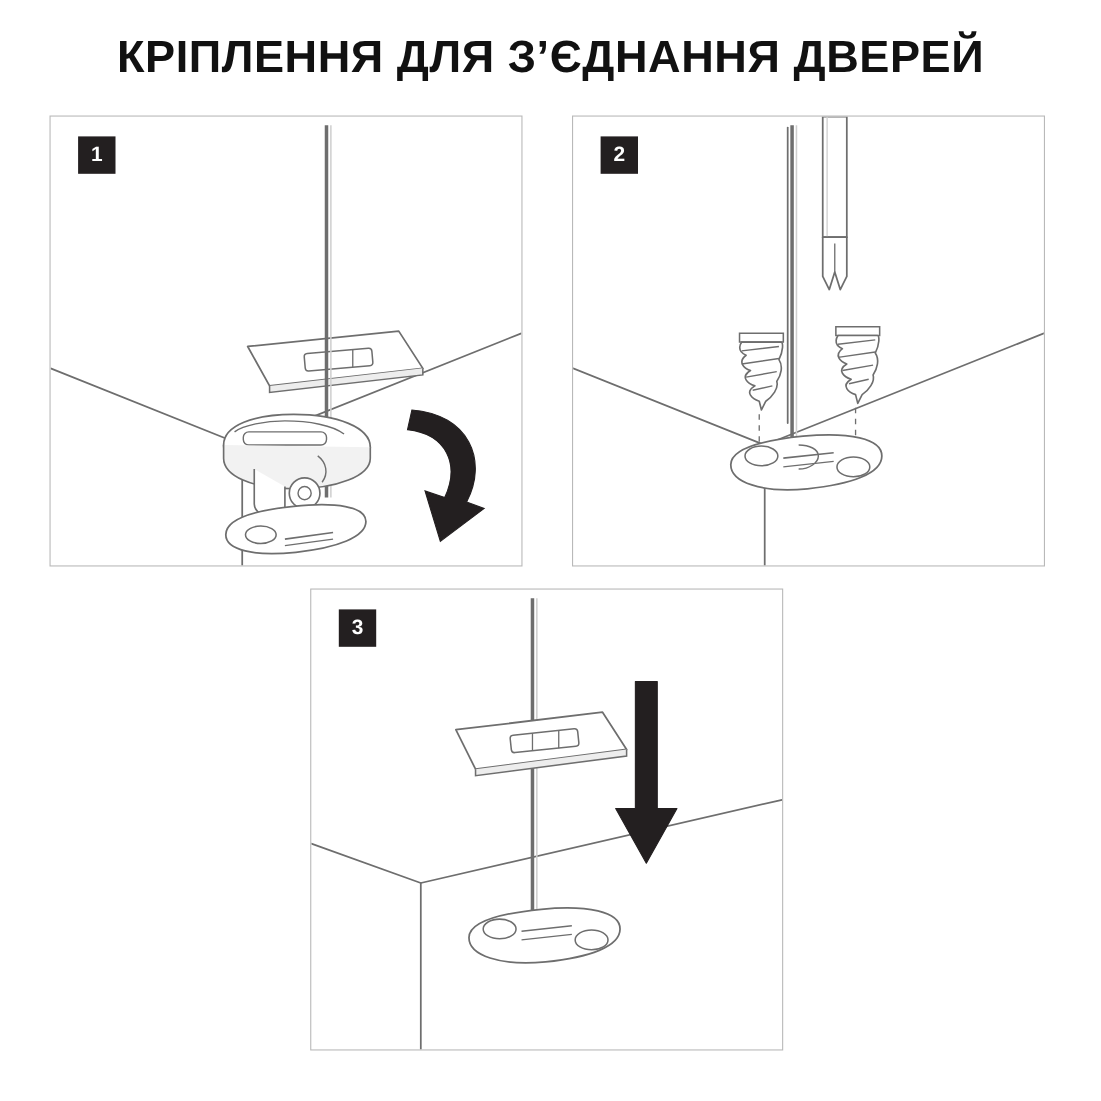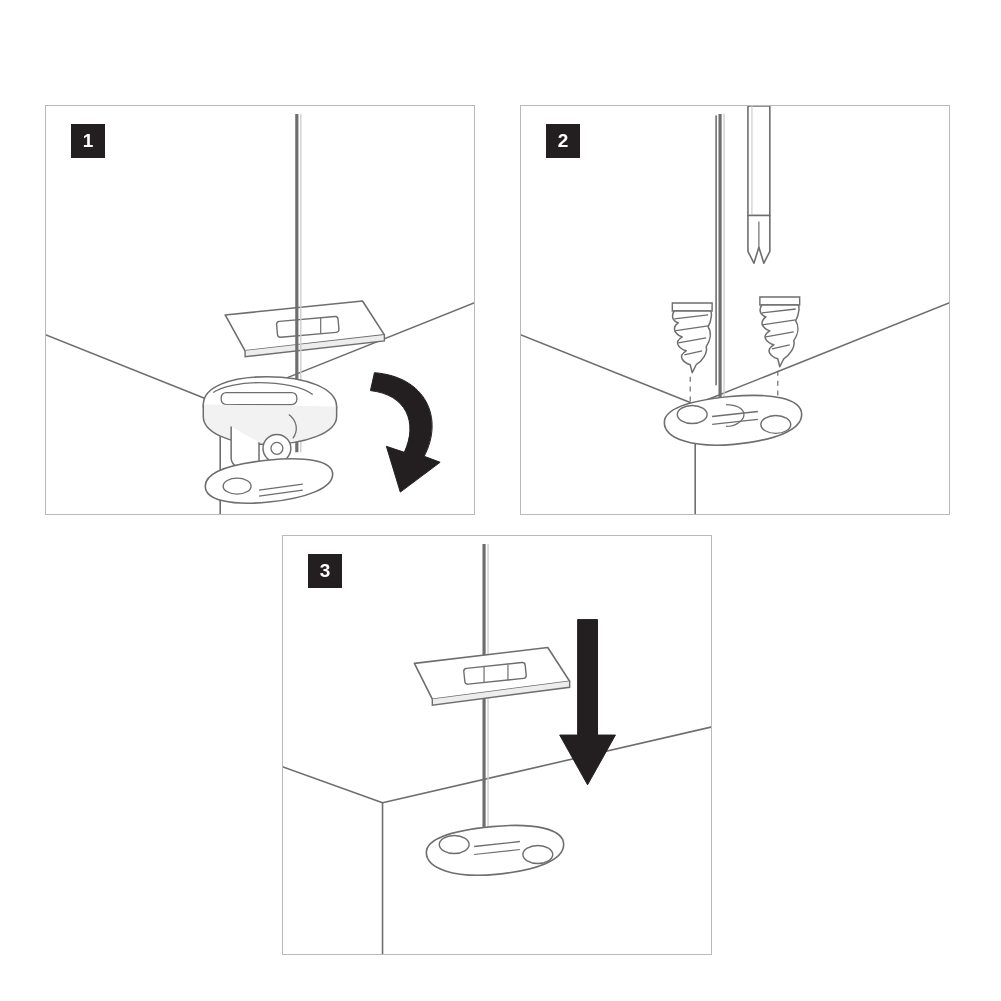--- a/index.html
+++ b/index.html
@@ -66,20 +66,21 @@
     top: 0;
     width: 100%;
     height: 100%;
   }
 </style>
 </head>
 <body>
 
 <div class="page">
 
+  <div class="title">КРІПЛЕННЯ ДЛЯ З’ЄДНАННЯ ДВЕРЕЙ</div>
 
   <div class="panel" id="panel-1">
     <div class="step-badge">1</div>
 
     <svg class="art" viewBox="0 0 430 410">
       <g fill="none" stroke="#6e6e6e" stroke-width="1.6" stroke-linecap="round" stroke-linejoin="round">
 
         <path d="M0 230 L175 300 L430 198"></path>
         <path d="M175 300 L175 410"></path>
       </g>

